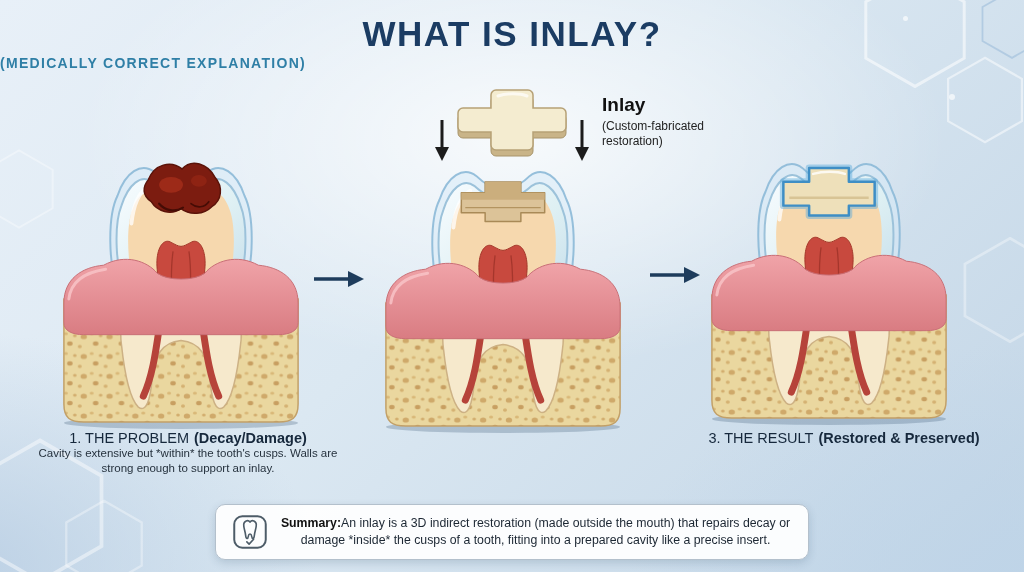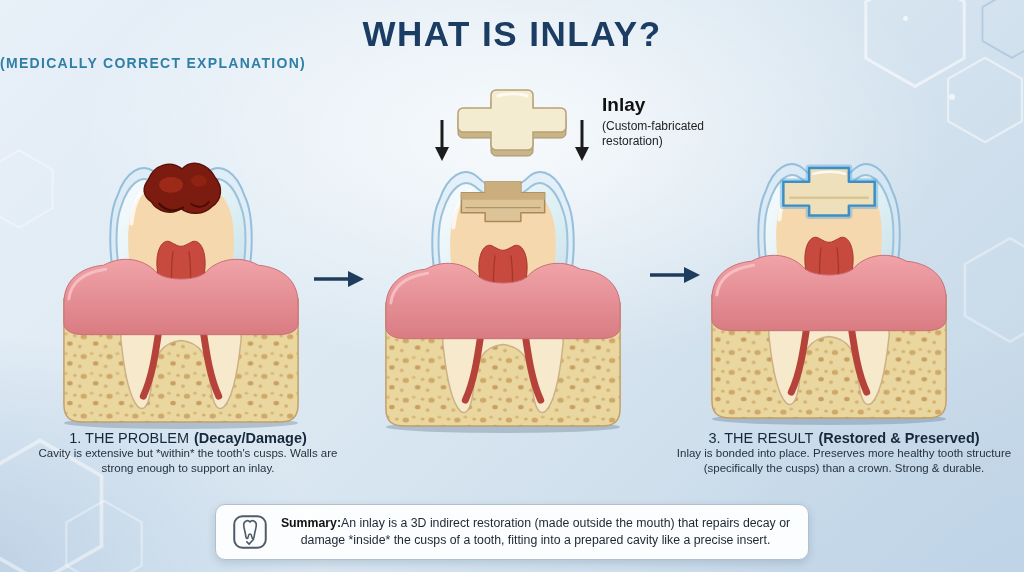--- a/index.html
+++ b/index.html
@@ -192,21 +192,20 @@
   <div id="cap1" class="caption">
     <div class="step-head">
       <span class="b">1. THE PROBLEM</span><span class="n">(Decay/Damage)</span>
     </div>
     <div class="step-body">Cavity is extensive but *within* the tooth's cusps. Walls are strong enough to support an inlay.</div>
   </div>
   <div id="cap3" class="caption">
     <div class="step-head">
       <span class="b">3. THE RESULT</span><span class="n">(Restored &amp; Preserved)</span>
     </div>
-    <div class="step-body">Inlay is bonded into place. Preserves more healthy tooth structure (specifically the cusps) than a crown. Strong &amp; durable.</div>
   </div>
 
   <div class="summary">
     <svg class="summary-icon" viewBox="0 0 40 40">
       <rect x="2.5" y="2.5" width="35" height="35" rx="9" fill="none" stroke="#4d5c68" stroke-width="2.2"></rect>
       <path d="M13,12 C13,7.5 18,6 20,9 C22,6 27,7.5 27,12 C27,16 25.5,18 24.8,24 C24.4,28 22.3,28 21.8,24.5 C21.4,21.5 18.6,21.5 18.2,24.5 C17.7,28 15.6,28 15.2,24 C14.5,18 13,16 13,12 Z" fill="none" stroke="#4d5c68" stroke-width="1.8" stroke-linejoin="round"></path>
       <path d="M16.5,31 L19,33.5 L24,28" fill="none" stroke="#4d5c68" stroke-width="1.8" stroke-linecap="round" stroke-linejoin="round"></path>
     </svg>
     <div class="summary-text">
       <span class="sum-b">Summary:</span><span class="sum-body">An inlay is a 3D indirect restoration (made outside the mouth) that repairs decay or damage *inside* the cusps of a tooth, fitting into a prepared cavity like a precise insert.</span>

